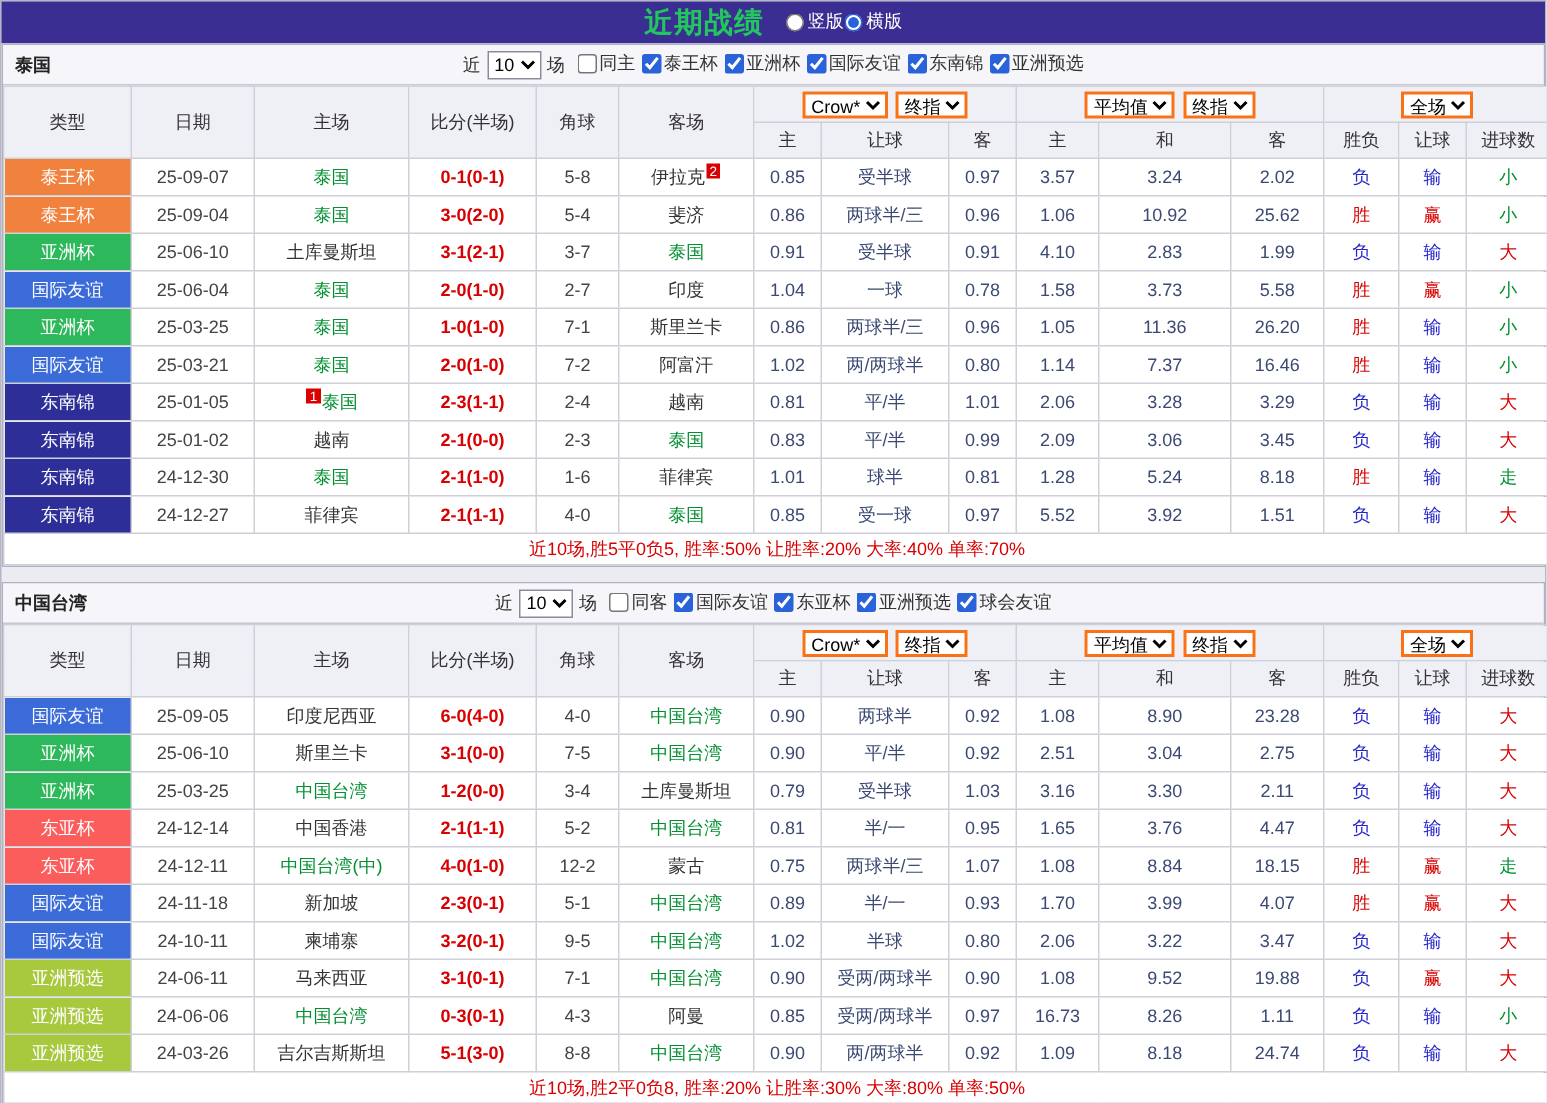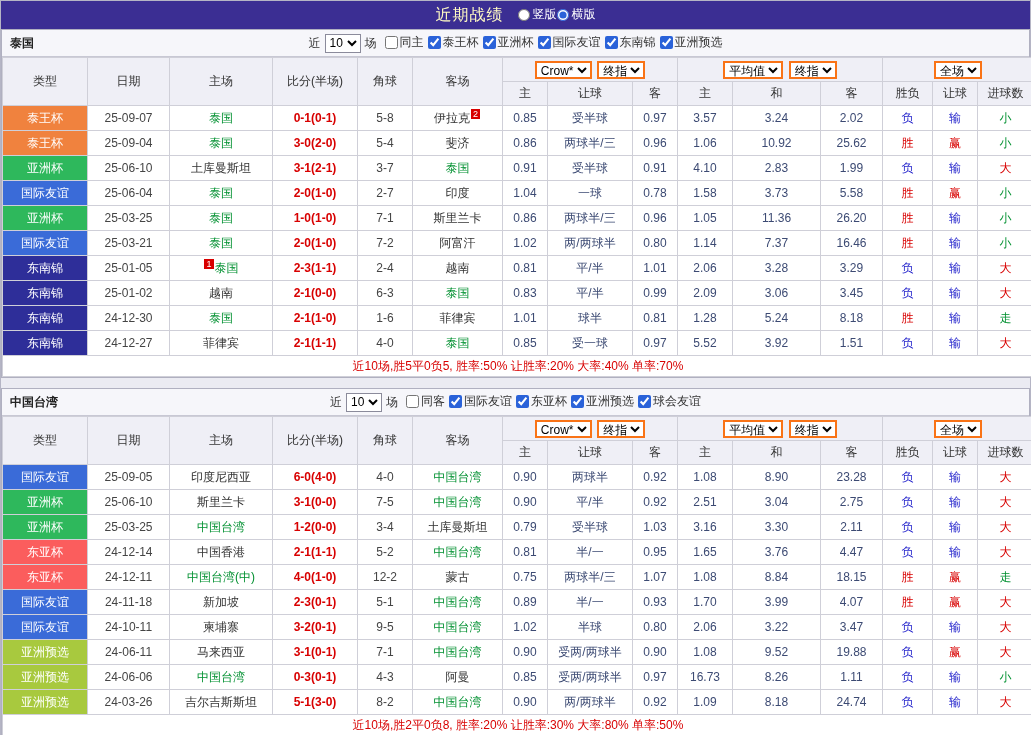--- a/index.html
+++ b/index.html
@@ -15,21 +15,21 @@
 
   
   .topbar {
     height: 28px;
     background: #3b2e93;
     display: flex;
     align-items: center;
     justify-content: center;
     gap: 14px;
   }
-  .topbar .title { color: #fef9c3; font-weight: normal; font-size: 16px; letter-spacing: 1px; }
+  .topbar .title { color: #22c55e; font-weight: bold; font-size: 19px; letter-spacing: 1px; }
   .topbar label { color: #ffffff; display: inline-flex; align-items: center; gap: 3px; cursor: pointer; }
   .topbar input[type=radio] { width: 12px; height: 12px; margin: 0; accent-color: #2a62d9; }
 
   
   .section { background: #ffffff; border: 1px solid #b0b0c0; margin: 0 0 10px 0; }
   .section-head {
     position: relative;
     height: 27px;
     display: flex;
     align-items: center;
@@ -293,21 +293,21 @@
             <td class="avg">3.29</td>
             <td class="res blue">负</td>
             <td class="res blue">输</td>
             <td class="res red">大</td>
           </tr>
           <tr>
             <td class="type-badge" style="background: rgb(46, 46, 153);">东南锦</td>
             <td class="date">25-01-02</td>
             <td class="team"><span>越南</span></td>
             <td class="score">2-1(0-0)</td>
-            <td class="corner">6-3</td>
+            <td class="corner">2-3</td>
             <td class="team"><span class="green">泰国</span></td>
             <td class="odd">0.83</td>
             <td class="line">平/半</td>
             <td class="odd">0.99</td>
             <td class="avg">2.09</td>
             <td class="avg">3.06</td>
             <td class="avg">3.45</td>
             <td class="res blue">负</td>
             <td class="res blue">输</td>
             <td class="res red">大</td>
@@ -582,21 +582,21 @@
             <td class="avg">1.11</td>
             <td class="res blue">负</td>
             <td class="res blue">输</td>
             <td class="res green">小</td>
           </tr>
           <tr>
             <td class="type-badge" style="background: rgb(168, 201, 62);">亚洲预选</td>
             <td class="date">24-03-26</td>
             <td class="team"><span>吉尔吉斯斯坦</span></td>
             <td class="score">5-1(3-0)</td>
-            <td class="corner">8-2</td>
+            <td class="corner">8-8</td>
             <td class="team"><span class="green">中国台湾</span></td>
             <td class="odd">0.90</td>
             <td class="line">两/两球半</td>
             <td class="odd">0.92</td>
             <td class="avg">1.09</td>
             <td class="avg">8.18</td>
             <td class="avg">24.74</td>
             <td class="res blue">负</td>
             <td class="res blue">输</td>
             <td class="res red">大</td>

